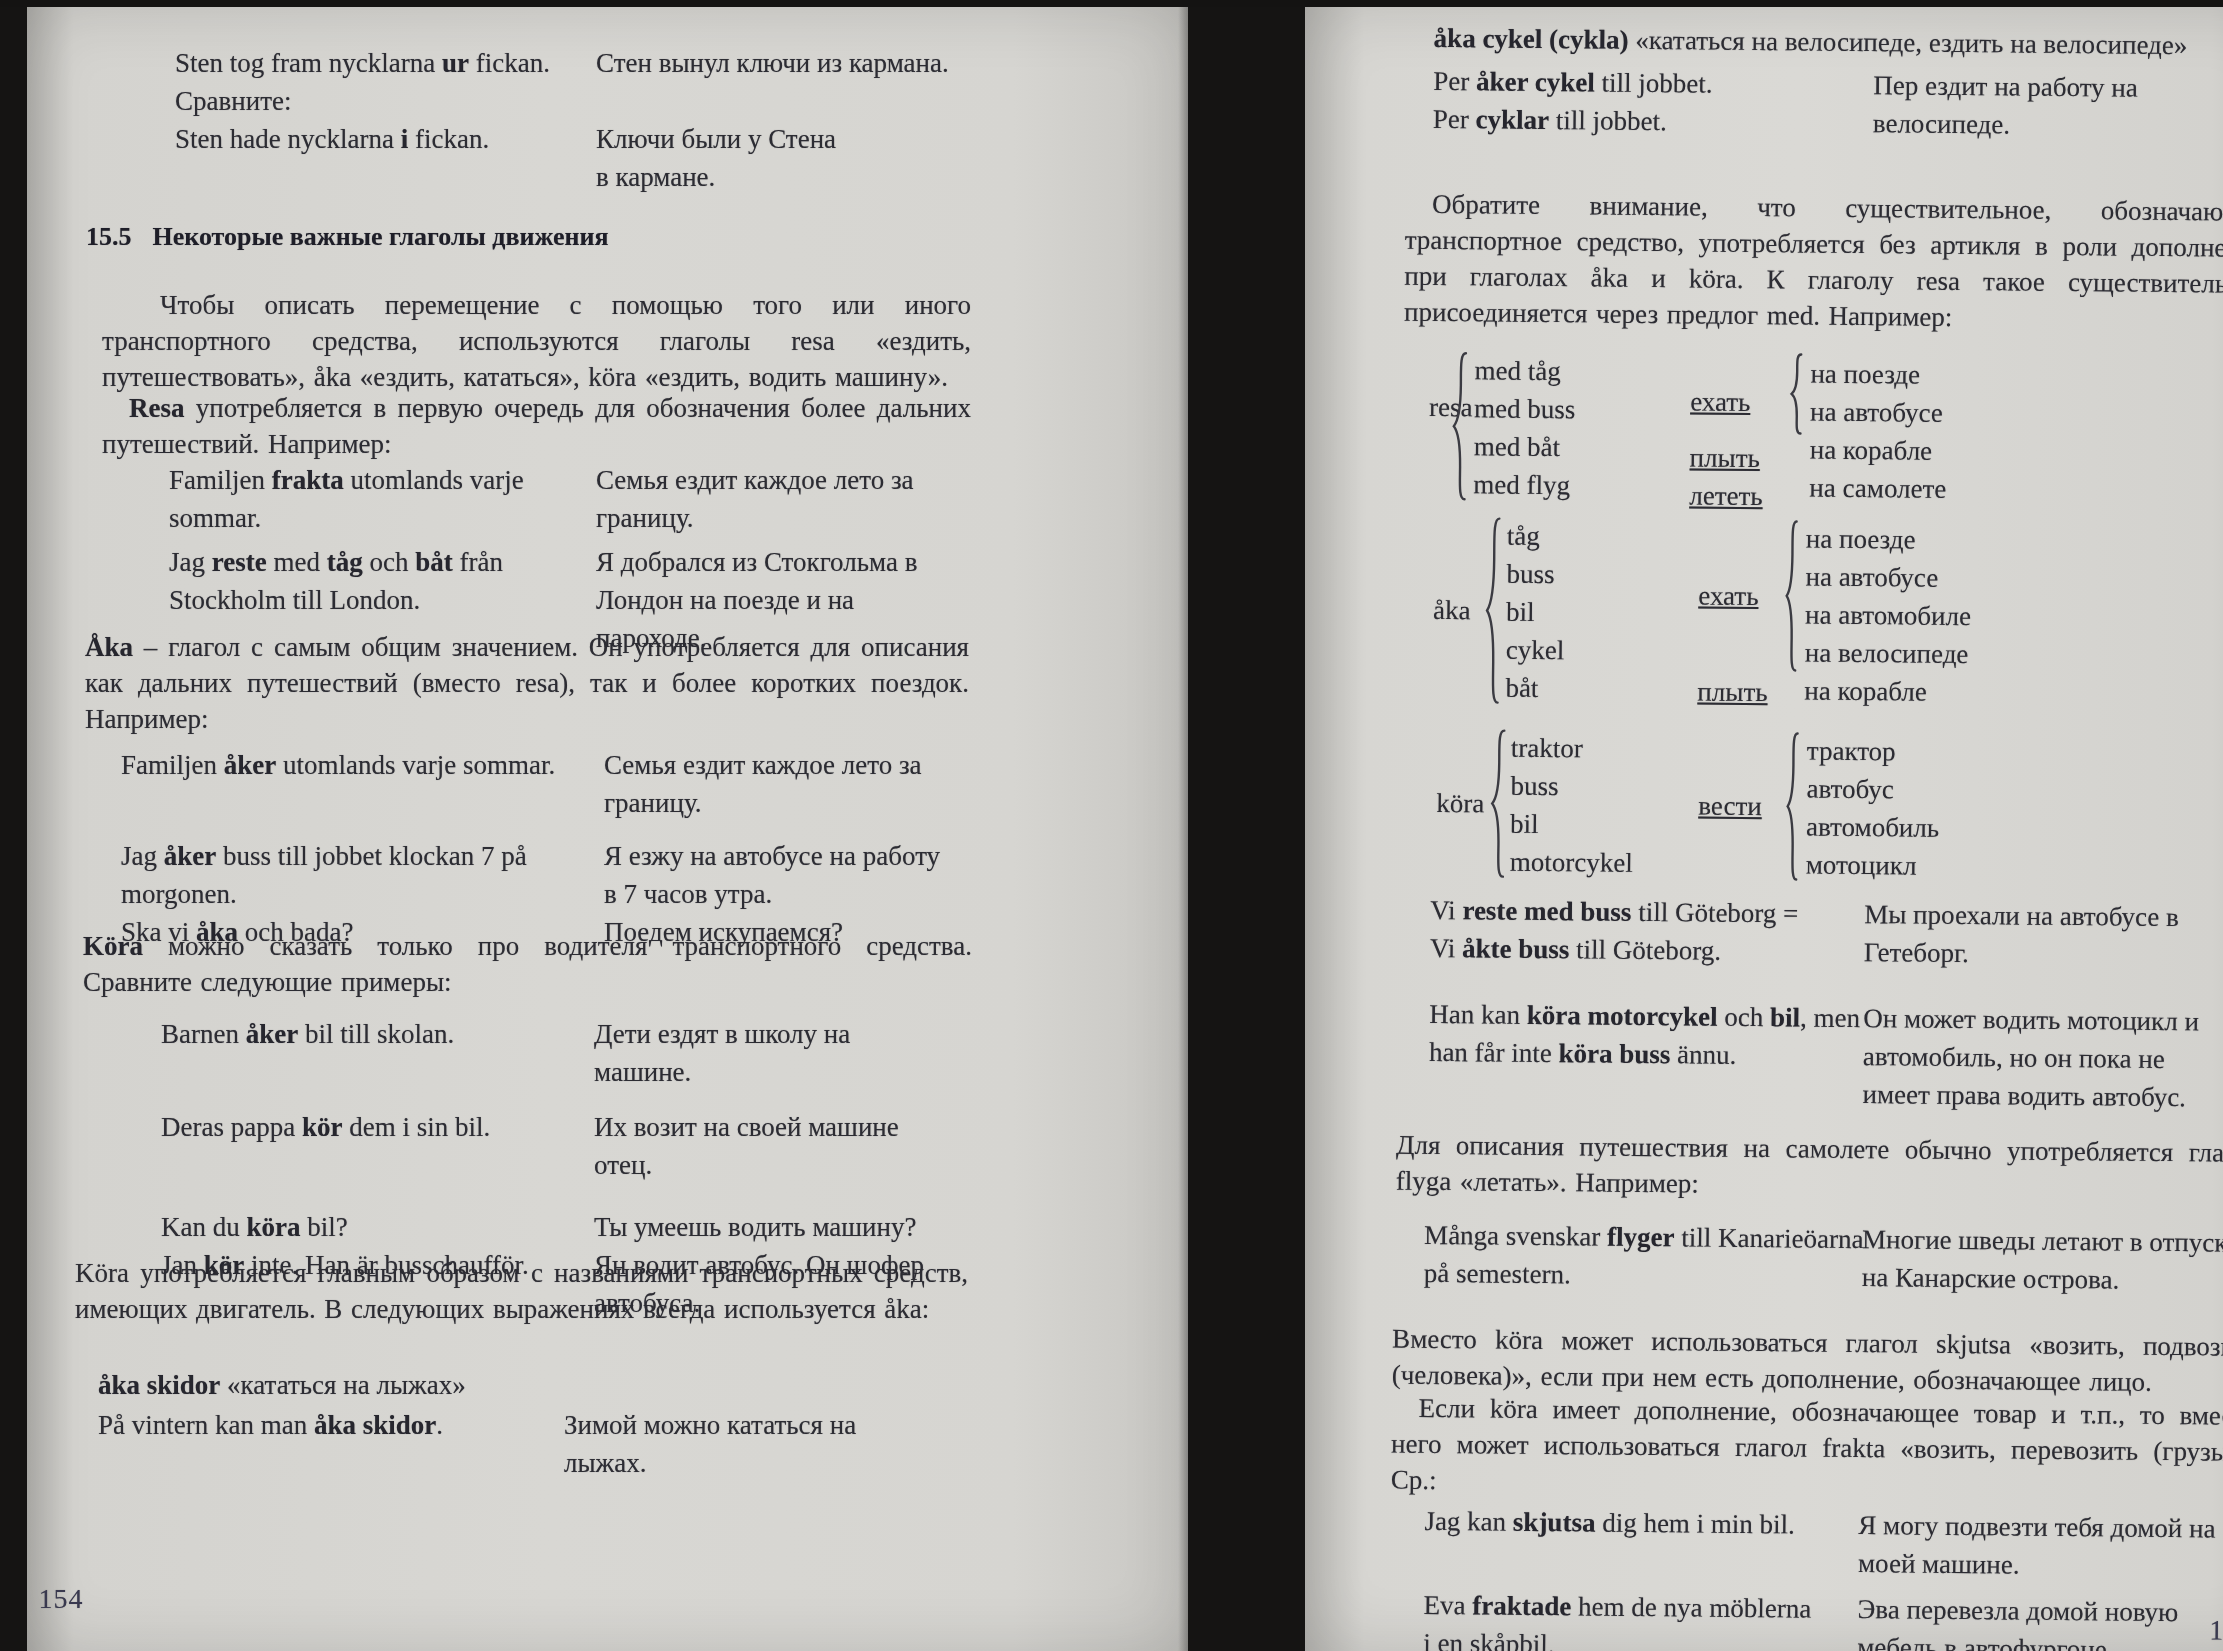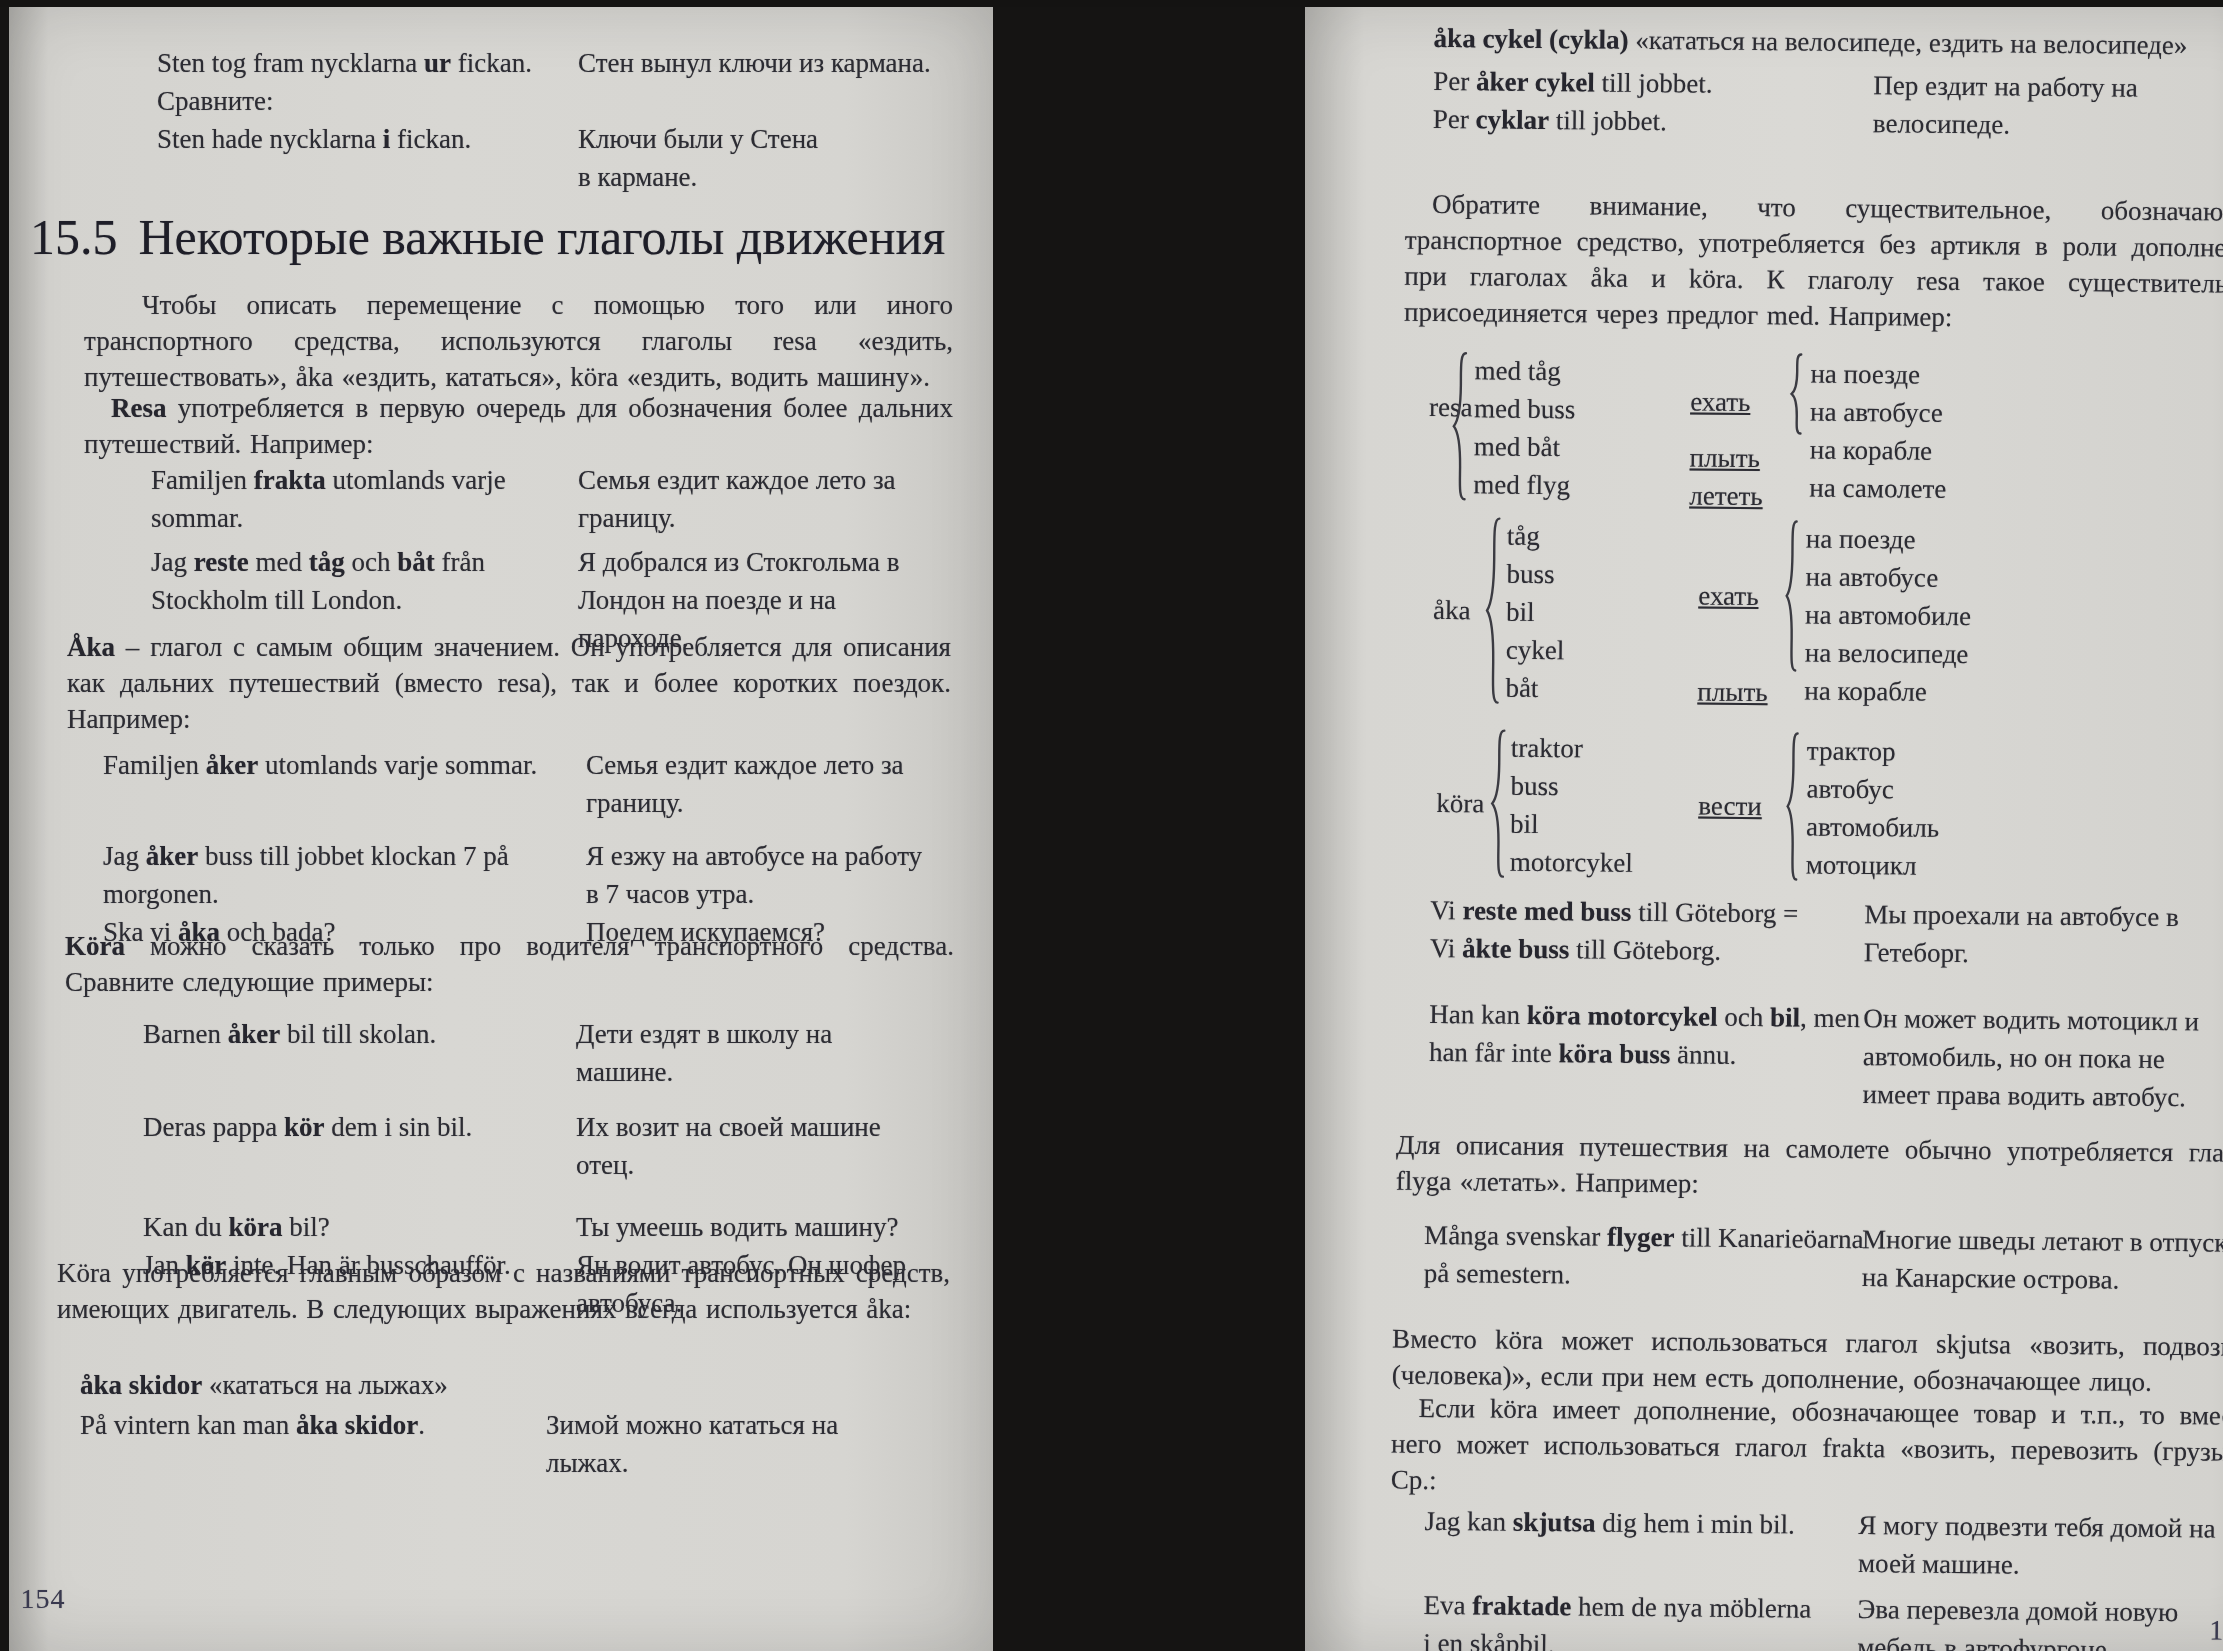--- a/index.html
+++ b/index.html
@@ -6,39 +6,39 @@
   body{
     width:2223px;height:1651px;position:relative;overflow:hidden;
     background:#151413;
     font-family:"Liberation Serif","DejaVu Serif",serif;
     color:#2c2c33;
     font-size:27px;line-height:38px;
     text-shadow:0 0 1px rgba(44,44,51,.45);
   }
   .page{position:absolute;top:5.8px;bottom:0;}
   #page-left{
-    left:9px;width:984px;
+    left:27px;width:1161px;
     background:linear-gradient(90deg,#b4b3af 0%,#d4d3cf 4%,#d8d7d3 45%,#d6d5d1 85%,#c7c6c2 100%);
     box-shadow:inset 0 0 67px rgba(0,0,0,.14);
   }
   #page-right{
     left:1305px;width:986px;
     background:linear-gradient(90deg,#bcbbb7 0%,#d7d6d2 6%,#dad9d5 50%,#d3d2ce 92%,#bab9b5 100%);
     box-shadow:inset 0 0 67px rgba(0,0,0,.14);
   }
   .gutter{
     position:absolute;left:1178px;width:69px;top:0;bottom:0;pointer-events:none;
     background:linear-gradient(90deg,rgba(21,20,19,0) 0%,rgba(21,20,19,.75) 35%,#151413 50%,rgba(21,20,19,.7) 66%,rgba(21,20,19,0) 100%);
   }
   .tilt{position:absolute;inset:0;transform:rotate(.55deg);transform-origin:29px 0;}
   .block{position:absolute;}
   .para{text-align:justify;word-spacing:1.9px;line-height:36px;}
   .ind{text-indent:58px;}
   .ind-sm{text-indent:27px;}
-  .heading{font-weight:normal;color:#1e1e28;font-size:50px;line-height:44px;white-space:nowrap;}
+  .heading{font-weight:bold;color:#1e1e28;font-size:26px;line-height:44px;white-space:nowrap;margin-left:38px;}
   .heading .num{margin-right:21px;}
   .ex-row{display:flex;align-items:flex-start;}
   .sv{flex:none;width:var(--svw,432px);white-space:nowrap;}
   .ru{flex:none;white-space:pre-line;}
   b{font-weight:bold;color:#26262e;}
   .pageno{font-size:28px;color:#39394f;letter-spacing:1px;}
   .btable{position:absolute;left:0;width:986px;}
   .bt-verb{position:absolute;white-space:nowrap;}
   .bt-items{position:absolute;top:0;}
   .bt-items > div{line-height:38px;white-space:nowrap;}

